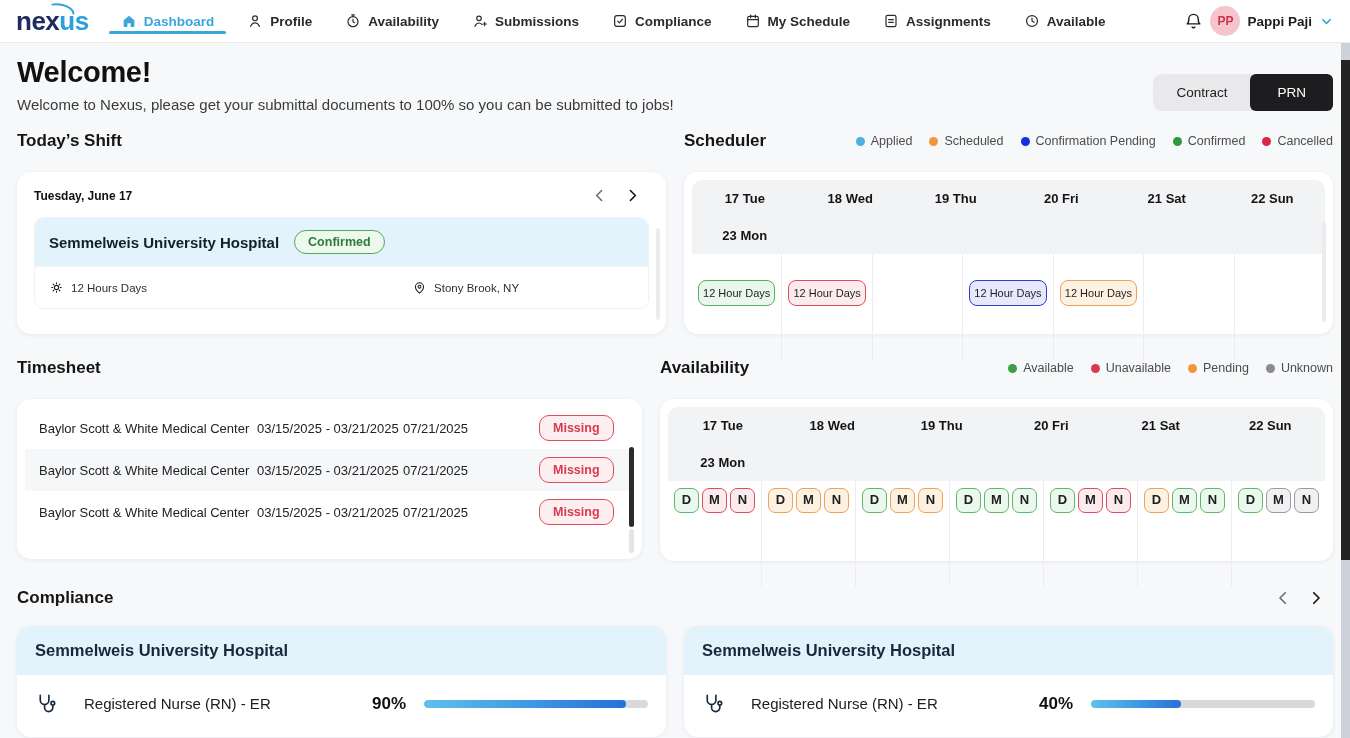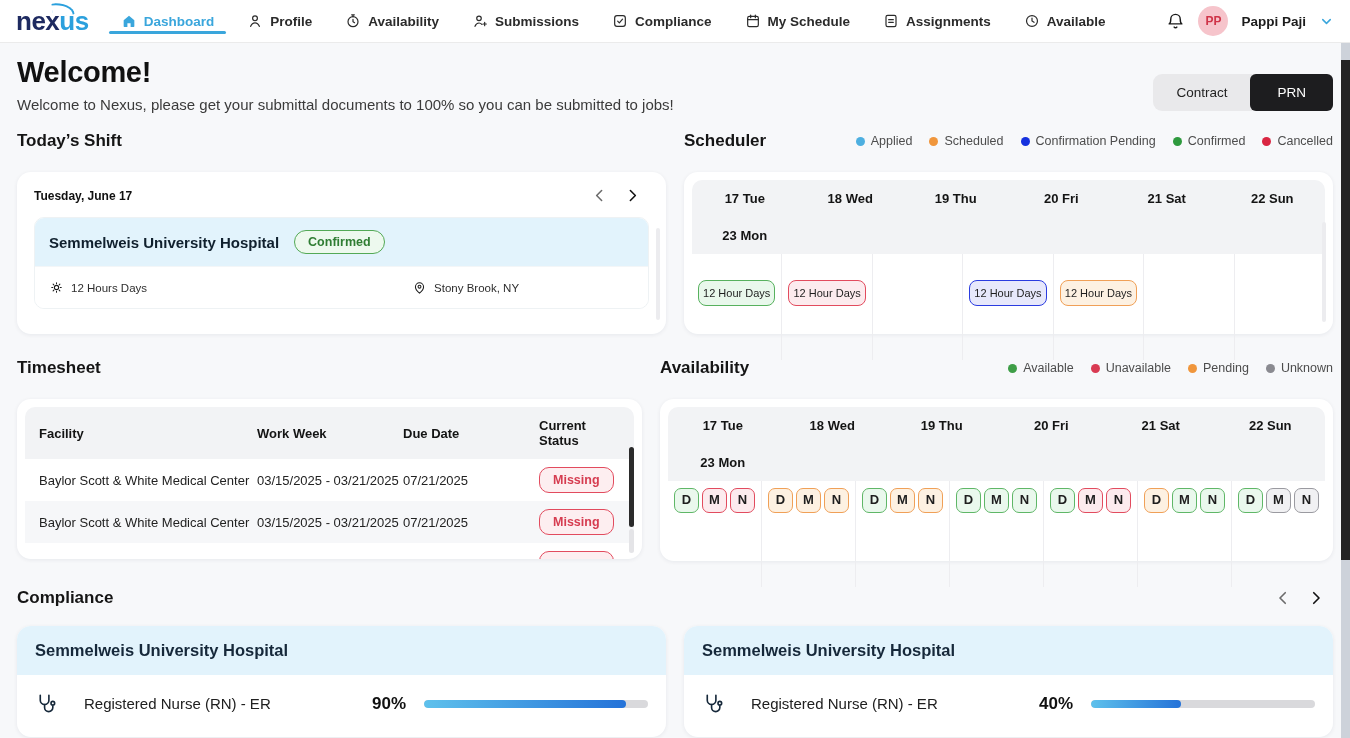--- a/index.html
+++ b/index.html
@@ -28,21 +28,21 @@
     display:flex; align-items:center; gap:7px; font-size:13.5px; font-weight:600; color:#2b2b2b;
     height:26px; position:relative; cursor:pointer; white-space:nowrap;
   }
   .nav-item .nav-ic { display:flex; align-items:center; color:#2b2b2b; }
   .nav-item.active { color:#3aa6dc; }
   .nav-item.active .nav-ic { color:#3aa6dc; }
   .nav-item.active::after {
     content:""; position:absolute; left:-12px; right:-12px; bottom:0; height:3px;
     background:#3aa6dc; border-radius:2px;
   }
-  .nav-right { margin-left:auto; display:flex; align-items:center; gap:13px; }
+  .nav-right { margin-left:auto; display:flex; align-items:center; gap:7px; }
   .bell { color:#1a1a1a; display:flex; cursor:pointer; }
   .avatar {
     width:30px; height:30px; border-radius:50%; background:#f6c4cb; color:#cf3448;
     font-size:12px; font-weight:700; display:flex; align-items:center; justify-content:center; cursor:pointer;
   }
   .user-name { font-size:13.5px; font-weight:600; color:#1c1c1c; }
   .user-caret { color:#3aa6dc; display:flex; cursor:pointer; }
 
   
   .welcome { padding:13px 17px 0; }
@@ -360,26 +360,20 @@
     </div>
   </div>
 </div>
 
 <div class="cols row2">
   <div>
     <div class="sec-head">
       <span class="sec-title">Timesheet</span>
     </div>
     <div class="card ts-card">
-      <div class="ts-grid ts-head" id="ts-head">
-          <span class="ts-col">Facility</span>
-          <span class="ts-col">Work Week</span>
-          <span class="ts-col">Due Date</span>
-          <span class="ts-col">Current Status</span>
-        </div>
       <div id="ts-rows">
           <div class="ts-grid ts-row">
             <span class="ts-cell">Baylor Scott &amp; White Medical Center</span>
             <span class="ts-cell">03/15/2025 - 03/21/2025</span>
             <span class="ts-cell">07/21/2025</span>
             <span class="ts-cell"><span class="badge-missing">Missing</span></span>
           </div>
           <div class="ts-grid ts-row alt">
             <span class="ts-cell">Baylor Scott &amp; White Medical Center</span>
             <span class="ts-cell">03/15/2025 - 03/21/2025</span>

